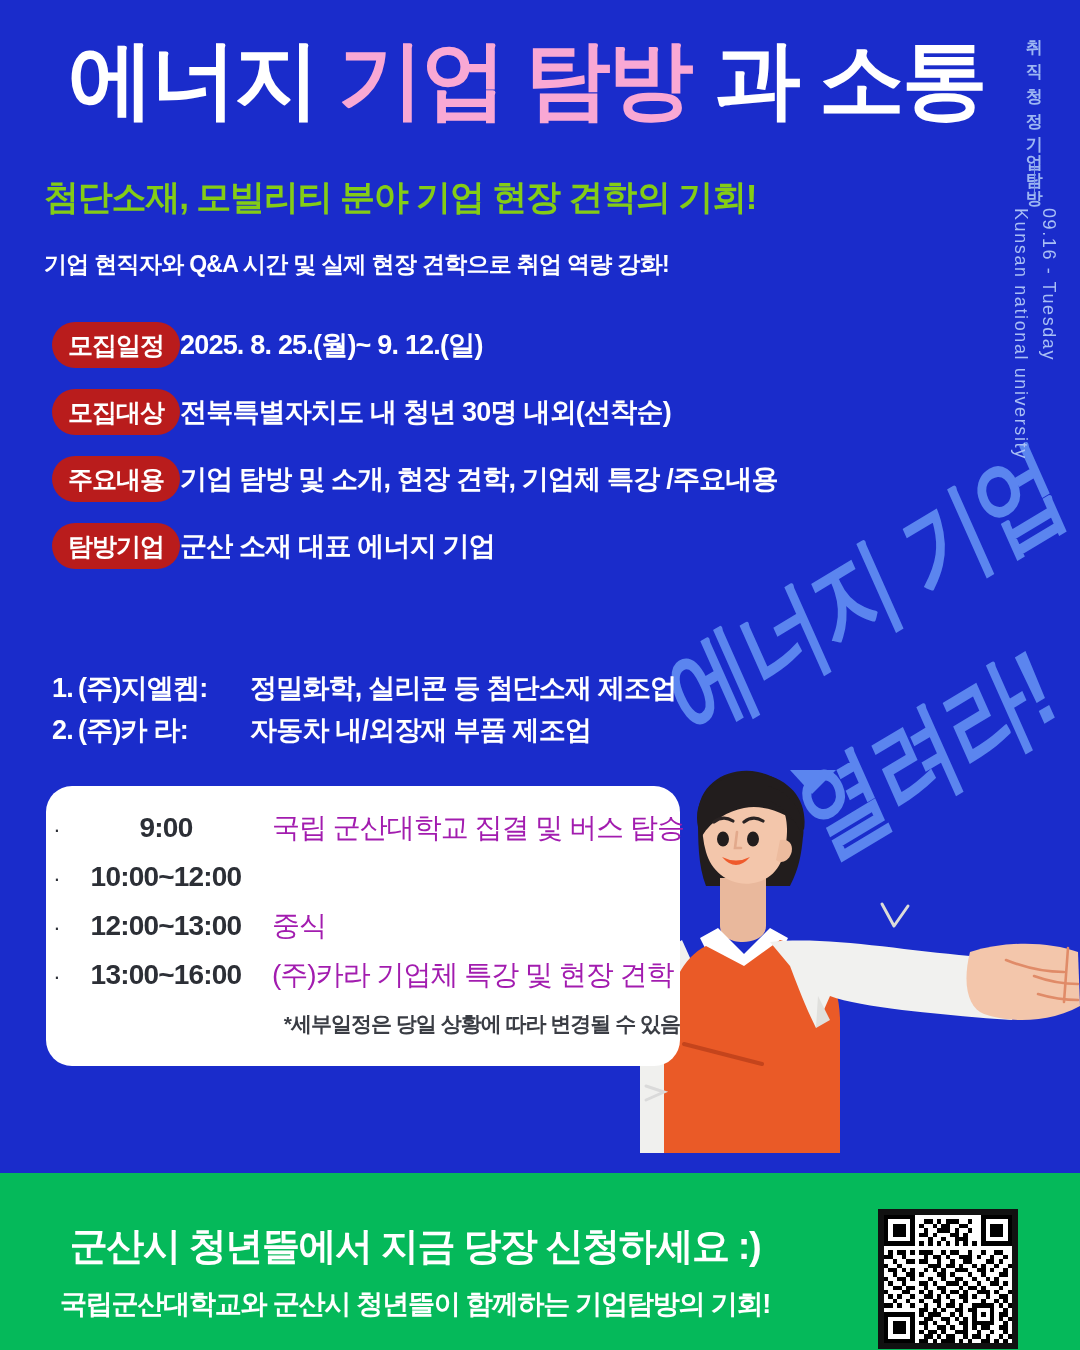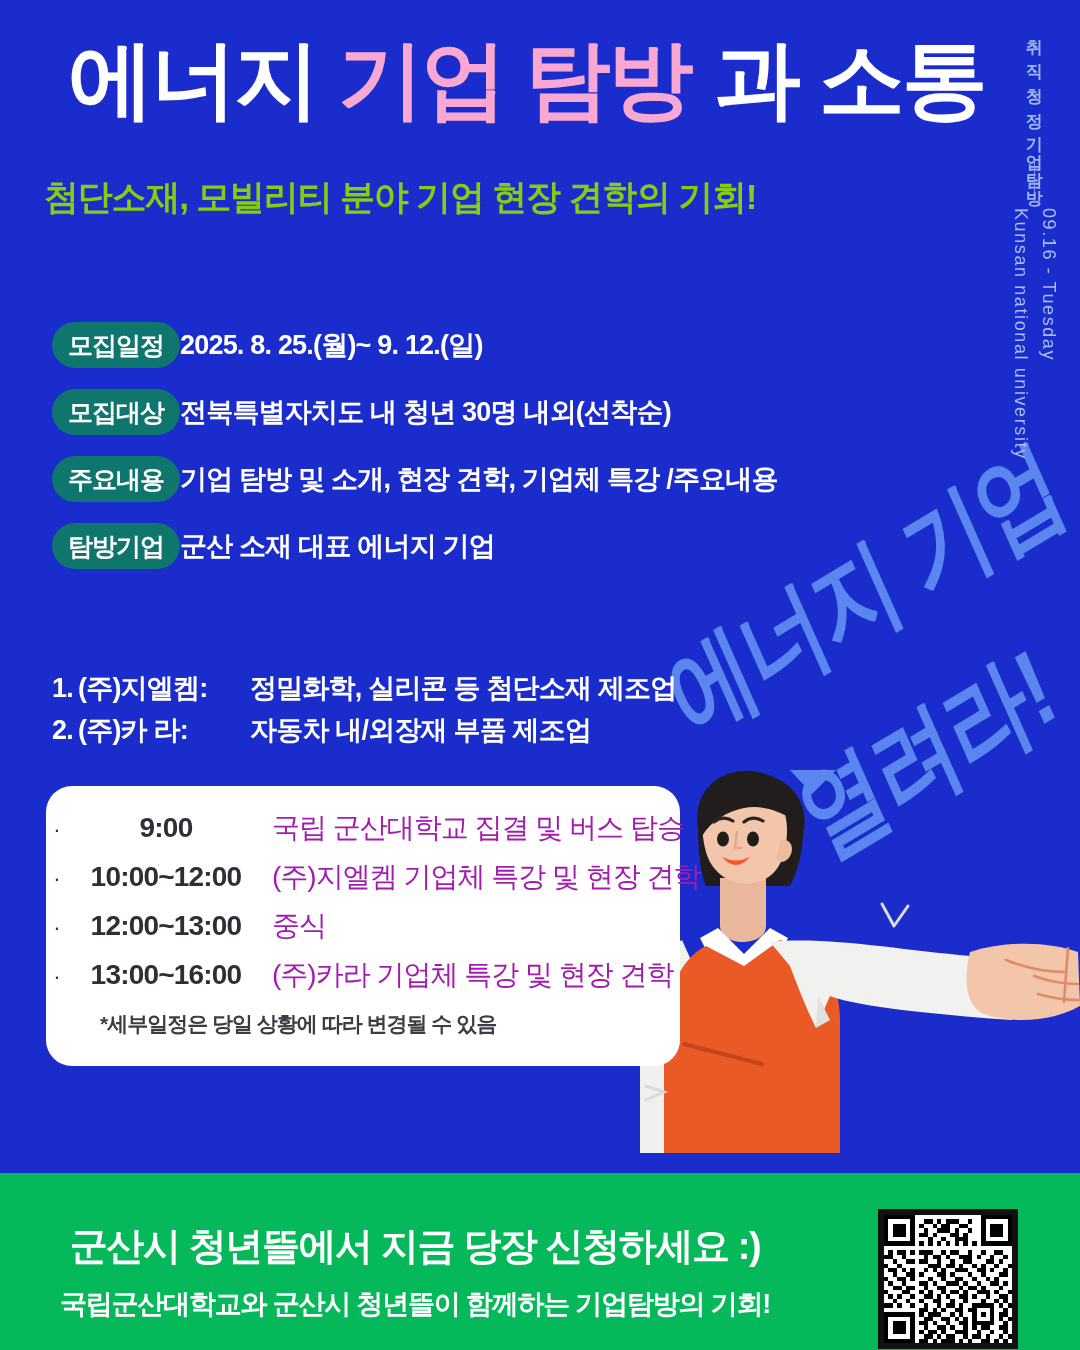--- a/index.html
+++ b/index.html
@@ -84,21 +84,21 @@
   .info{
     position:absolute; left:52px; top:322px;
     z-index:4;
   }
   .info-row{
     display:flex; align-items:center;
     height:46px; margin-bottom:21px;
   }
   .badge{
     width:128px; height:46px; border-radius:23px;
-    background:#0f766e; color:#ffffff;
+    background:#b91c1c; color:#ffffff;
     font-size:25px; font-weight:800; letter-spacing:-1px;
     display:flex; align-items:center; justify-content:center;
     flex:0 0 auto;
   }
   .info-val{
     color:#ffffff;
     font-size:27px; font-weight:700; letter-spacing:-0.8px;
     white-space:nowrap;
   }
 
@@ -139,20 +139,21 @@
     font-size:28px; font-weight:800; letter-spacing:-0.8px;
   }
   .sched-desc{
     font-size:28px; font-weight:500; letter-spacing:-1px;
     color:#a21caf; white-space:nowrap; padding-left:8px;
   }
   .sched-note{
     padding-left:54px; margin-top:4px;
     font-size:21px; font-weight:600; color:#3a3d44;
     letter-spacing:-1px;
+    text-align:right;
   }
 
   
   .illus{
     position:absolute; left:640px; top:770px;
     width:440px; height:383px;
     z-index:4; overflow:hidden;
   }
 
   
@@ -196,20 +197,21 @@
     <div class="rail-block rail-ko">취·직·청·정 기업탐방</div>
     <div class="rail-sep"></div>
     <div class="rail-block rail-en"><span>09.16 - Tuesday</span><br><span>Kunsan national university</span></div>
   </div>
 
   <div class="headline">
     <span class="w">에너지 </span><span class="g">기업 탐방</span><span class="w">과 소통</span>
   </div>
 
   <div class="sub1">첨단소재, 모빌리티 분야 기업 현장 견학의 기회!</div>
+  <div class="sub2">기업 현직자와 Q&amp;A 시간 및 실제 현장 견학으로 취업 역량 강화!</div>
 
   <div class="info">
     <div class="info-row">
       <div class="badge">모집일정</div>
       <div class="info-val">2025. 8. 25.(월)~ 9. 12.(일)</div>
     </div>
     <div class="info-row">
       <div class="badge">모집대상</div>
       <div class="info-val">전북특별자치도 내 청년 30명 내외(선착순)</div>
     </div>
@@ -286,21 +288,20 @@
 
   <div class="card">
     <div class="sched-row">
       <span class="sched-dot">·</span>
       <span class="sched-time">9:00</span>
       <span class="sched-desc">국립 군산대학교 집결 및 버스 탑승</span>
     </div>
     <div class="sched-row">
       <span class="sched-dot">·</span>
       <span class="sched-time">10:00~12:00</span>
-      <span class="sched-desc">(주)지엘켐 기업체 특강 및 현장 견학</span>
     </div>
     <div class="sched-row">
       <span class="sched-dot">·</span>
       <span class="sched-time">12:00~13:00</span>
       <span class="sched-desc">중식</span>
     </div>
     <div class="sched-row">
       <span class="sched-dot">·</span>
       <span class="sched-time">13:00~16:00</span>
       <span class="sched-desc">(주)카라 기업체 특강 및 현장 견학</span>

